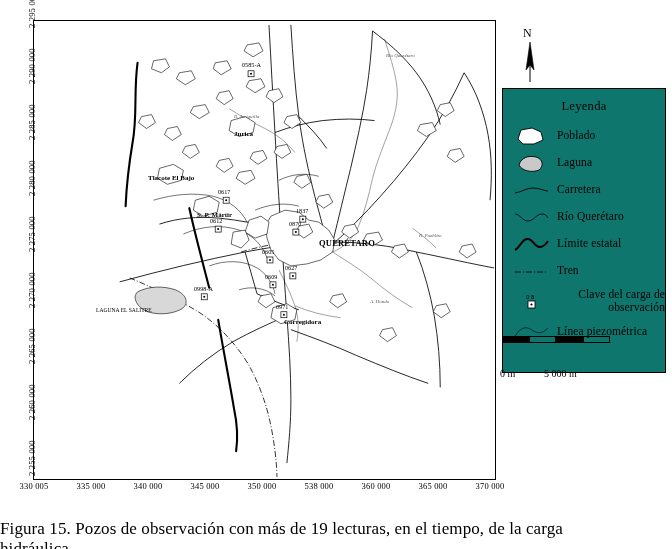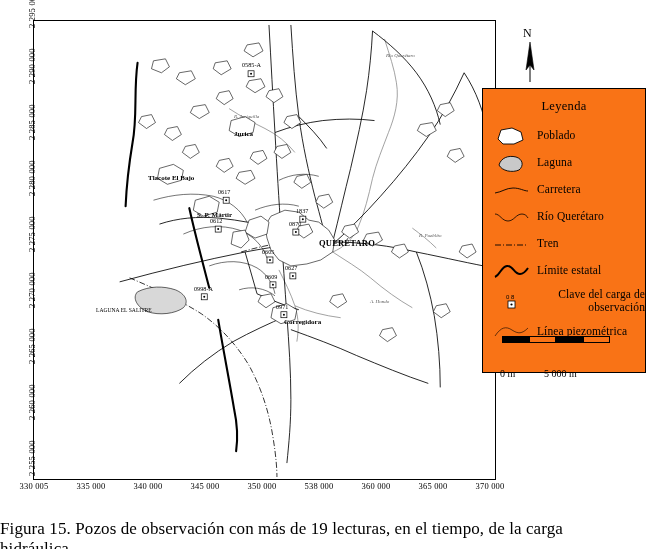--- a/index.html
+++ b/index.html
@@ -78,27 +78,27 @@
     font-size: 8.5px;
     letter-spacing: 0.2px;
     transform: translateX(-50%);
     white-space: nowrap;
     line-height: 1;
   }
 
   
   .legend {
     position: absolute;
-    left: 482px;
+    left: 502px;
     top: 88px;
     width: 164px;
     height: 285px;
     border: 1px solid #000;
     box-sizing: border-box;
-    background: #f97316;
+    background: #0f766e;
   }
   .legend-title {
     text-align: center;
     font-size: 12.5px;
     margin-top: 10px;
     margin-bottom: 8px;
     letter-spacing: 0.3px;
   }
   .legend-row {
     display: flex;
@@ -466,33 +466,33 @@
         <svg width="38" height="22" viewBox="0 0 38 22">
           <path d="M3,8 C8,8 10,15 16,15 C22,15 24,8 30,8 C33,8 35,10 36,12" fill="none" stroke="#000" stroke-width="0.8"></path>
         </svg>
       </div>
       <div class="legend-label">Río Querétaro</div>
     </div>
 
     <div class="legend-row">
       <div class="legend-symbol">
         <svg width="38" height="22" viewBox="0 0 38 22">
+          <path d="M3,17 C8,15 9,7 15,6 C21,5 22,14 28,14 C32,14 34,11 36,8" fill="none" stroke="#000" stroke-width="2"></path>
+        </svg>
+      </div>
+      <div class="legend-label">Límite estatal</div>
+    </div>
+
+    <div class="legend-row">
+      <div class="legend-symbol">
+        <svg width="38" height="22" viewBox="0 0 38 22">
           <path d="M3,12 L36,12" fill="none" stroke="#000" stroke-width="0.9" stroke-dasharray="6,2,1,2"></path>
         </svg>
       </div>
       <div class="legend-label">Tren</div>
-    </div>
-
-    <div class="legend-row">
-      <div class="legend-symbol">
-        <svg width="38" height="22" viewBox="0 0 38 22">
-          <path d="M3,17 C8,15 9,7 15,6 C21,5 22,14 28,14 C32,14 34,11 36,8" fill="none" stroke="#000" stroke-width="2"></path>
-        </svg>
-      </div>
-      <div class="legend-label">Límite estatal</div>
     </div>
 
     <div class="legend-row tall">
       <div class="legend-symbol">
         <svg width="38" height="26" viewBox="0 0 38 26">
           <text x="14" y="9" font-family="Liberation Sans, sans-serif" font-size="6" fill="#000">0 8</text>
           <rect x="16" y="11" width="7" height="7" fill="#fff" stroke="#000" stroke-width="0.8"></rect>
           <circle cx="19.5" cy="14.5" r="1.1" fill="#000"></circle>
         </svg>
       </div>

